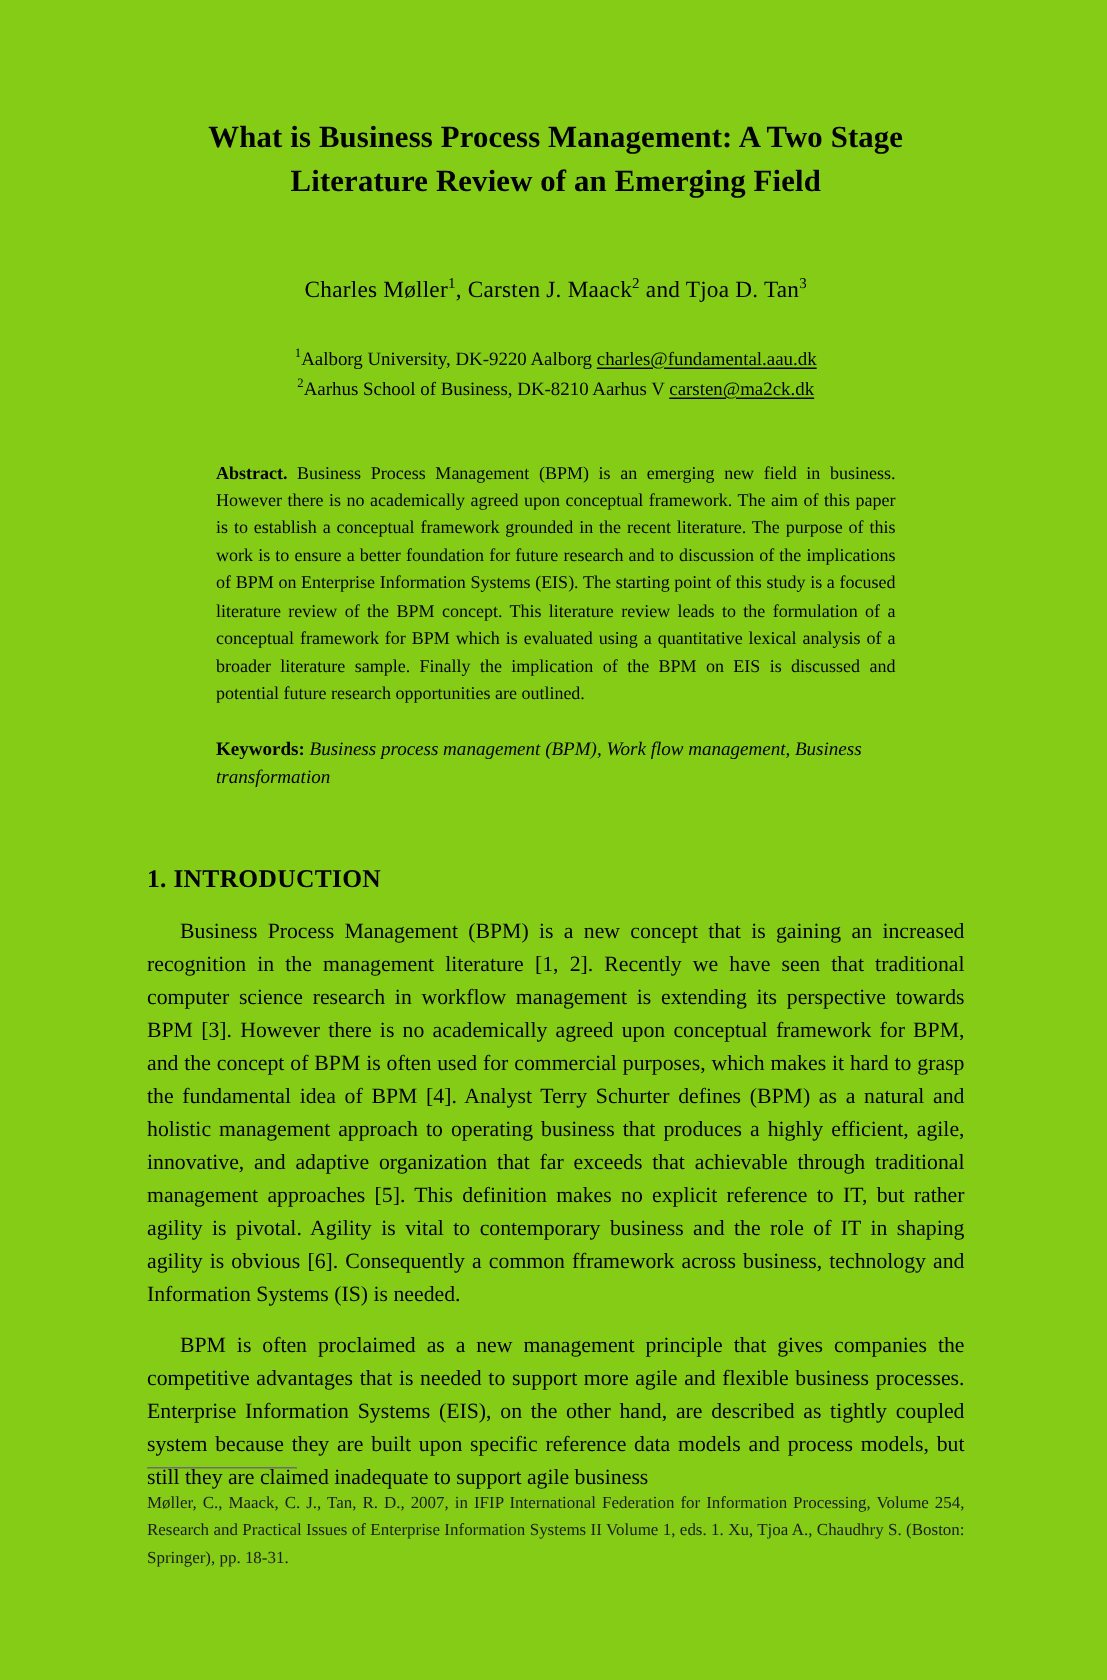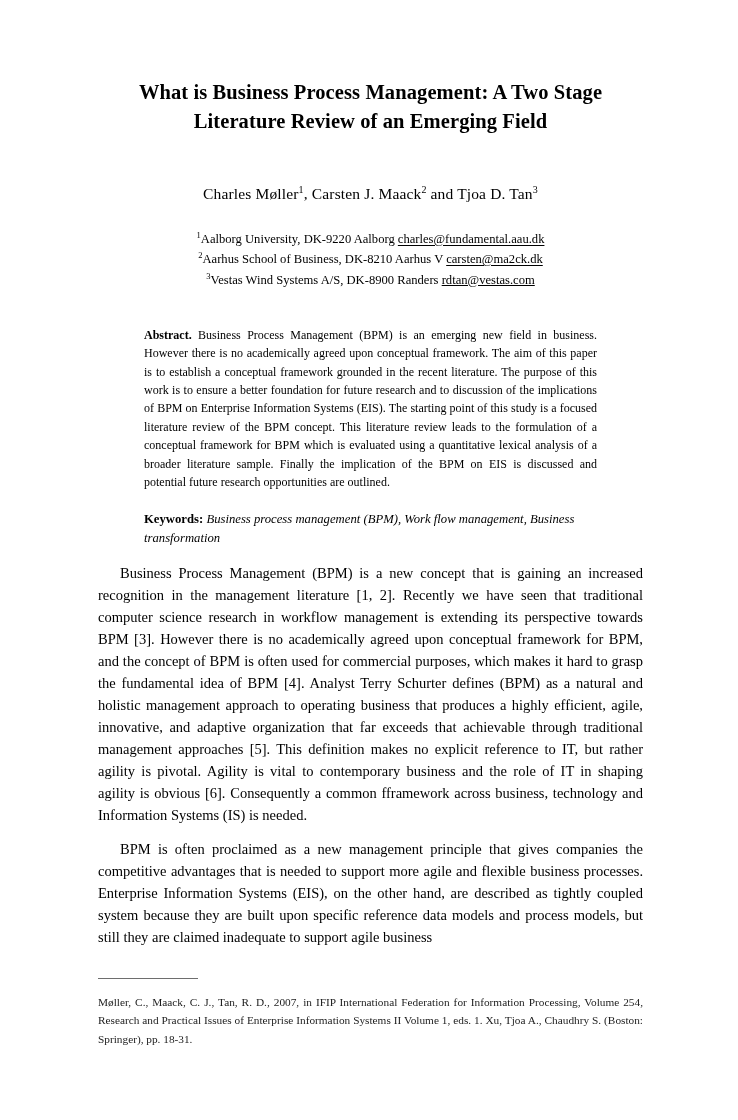--- a/index.html
+++ b/index.html
@@ -7,21 +7,21 @@
     padding: 0;
     background: #b9b9b9;
   }
   body {
     font-family: "Liberation Serif", serif;
   }
   .page {
     position: relative;
     width: 738px;
     height: 1120px;
-    background: #ffffff;
+    background: #84cc16;
     margin: 0 auto;
     overflow: hidden;
   }
   .content {
     position: absolute;
     left: 98px;
     top: 78px;
     width: 545px;
   }
   .title {
@@ -124,33 +124,31 @@
       <span>Charles Møller</span><sup>1</sup><span>, Carsten J. Maack</span><sup>2</sup><span> and Tjoa D. Tan</span><sup>3</sup>
     </div>
 
     <div class="affils">
       <div>
         <sup>1</sup><span>Aalborg University, DK-9220 Aalborg </span><span class="u">charles@fundamental.aau.dk</span>
       </div>
       <div>
         <sup>2</sup><span>Aarhus School of Business, DK-8210 Aarhus V </span><span class="u">carsten@ma2ck.dk</span>
       </div>
-      <div>
-        <sup>3</sup><span>Vestas Wind Systems A/S, DK-8900 Randers </span><span class="u">rdtan@vestas.com</span>
-      </div>
     </div>
 
     <div class="abstract-block">
       <b>Abstract.</b><span> Business Process Management (BPM) is an emerging new field in business. However there is no academically agreed upon conceptual framework. The aim of this paper is to establish a conceptual framework grounded in the recent literature. The purpose of this work is to ensure a better foundation for future research and to discussion of the implications of BPM on Enterprise Information Systems (EIS). The starting point of this study is a focused literature review of the BPM concept. This literature review leads to the formulation of a conceptual framework for BPM which is evaluated using a quantitative lexical analysis of a broader literature sample. Finally the implication of the BPM on EIS is discussed and potential future research opportunities are outlined.</span>
     </div>
 
     <div class="keywords">
       <b>Keywords:</b><i> Business process management (BPM), Work flow management, Business transformation</i>
     </div>
 
+    <div class="section-head">1. INTRODUCTION</div>
 
     <div class="body-par">Business Process Management (BPM) is a new concept that is gaining an increased recognition in the management literature [1, 2]. Recently we have seen that traditional computer science research in workflow management is extending its perspective towards BPM [3]. However there is no academically agreed upon conceptual framework for BPM, and the concept of BPM is often used for commercial purposes, which makes it hard to grasp the fundamental idea of BPM [4]. Analyst Terry Schurter defines (BPM) as a natural and holistic management approach to operating business that produces a highly efficient, agile, innovative, and adaptive organization that far exceeds that achievable through traditional management approaches [5]. This definition makes no explicit reference to IT, but rather agility is pivotal. Agility is vital to contemporary business and the role of IT in shaping agility is obvious [6]. Consequently a common fframework across business, technology and Information Systems (IS) is needed.</div>
     <div class="body-par tight">BPM is often proclaimed as a new management principle that gives companies the competitive advantages that is needed to support more agile and flexible business processes. Enterprise Information Systems (EIS), on the other hand, are described as tightly coupled system because they are built upon specific reference data models and process models, but still they are claimed inadequate to support agile business</div>
 
   </div>
 
   <div class="footnote-area">
     <div class="fn-rule"></div>
     <div class="fn-cite">Møller, C., Maack, C. J., Tan, R. D., 2007, in IFIP International Federation for Information Processing, Volume 254, Research and Practical Issues of Enterprise Information Systems II Volume 1, eds. 1. Xu, Tjoa A., Chaudhry S. (Boston: Springer), pp. 18-31.</div>
   </div>

